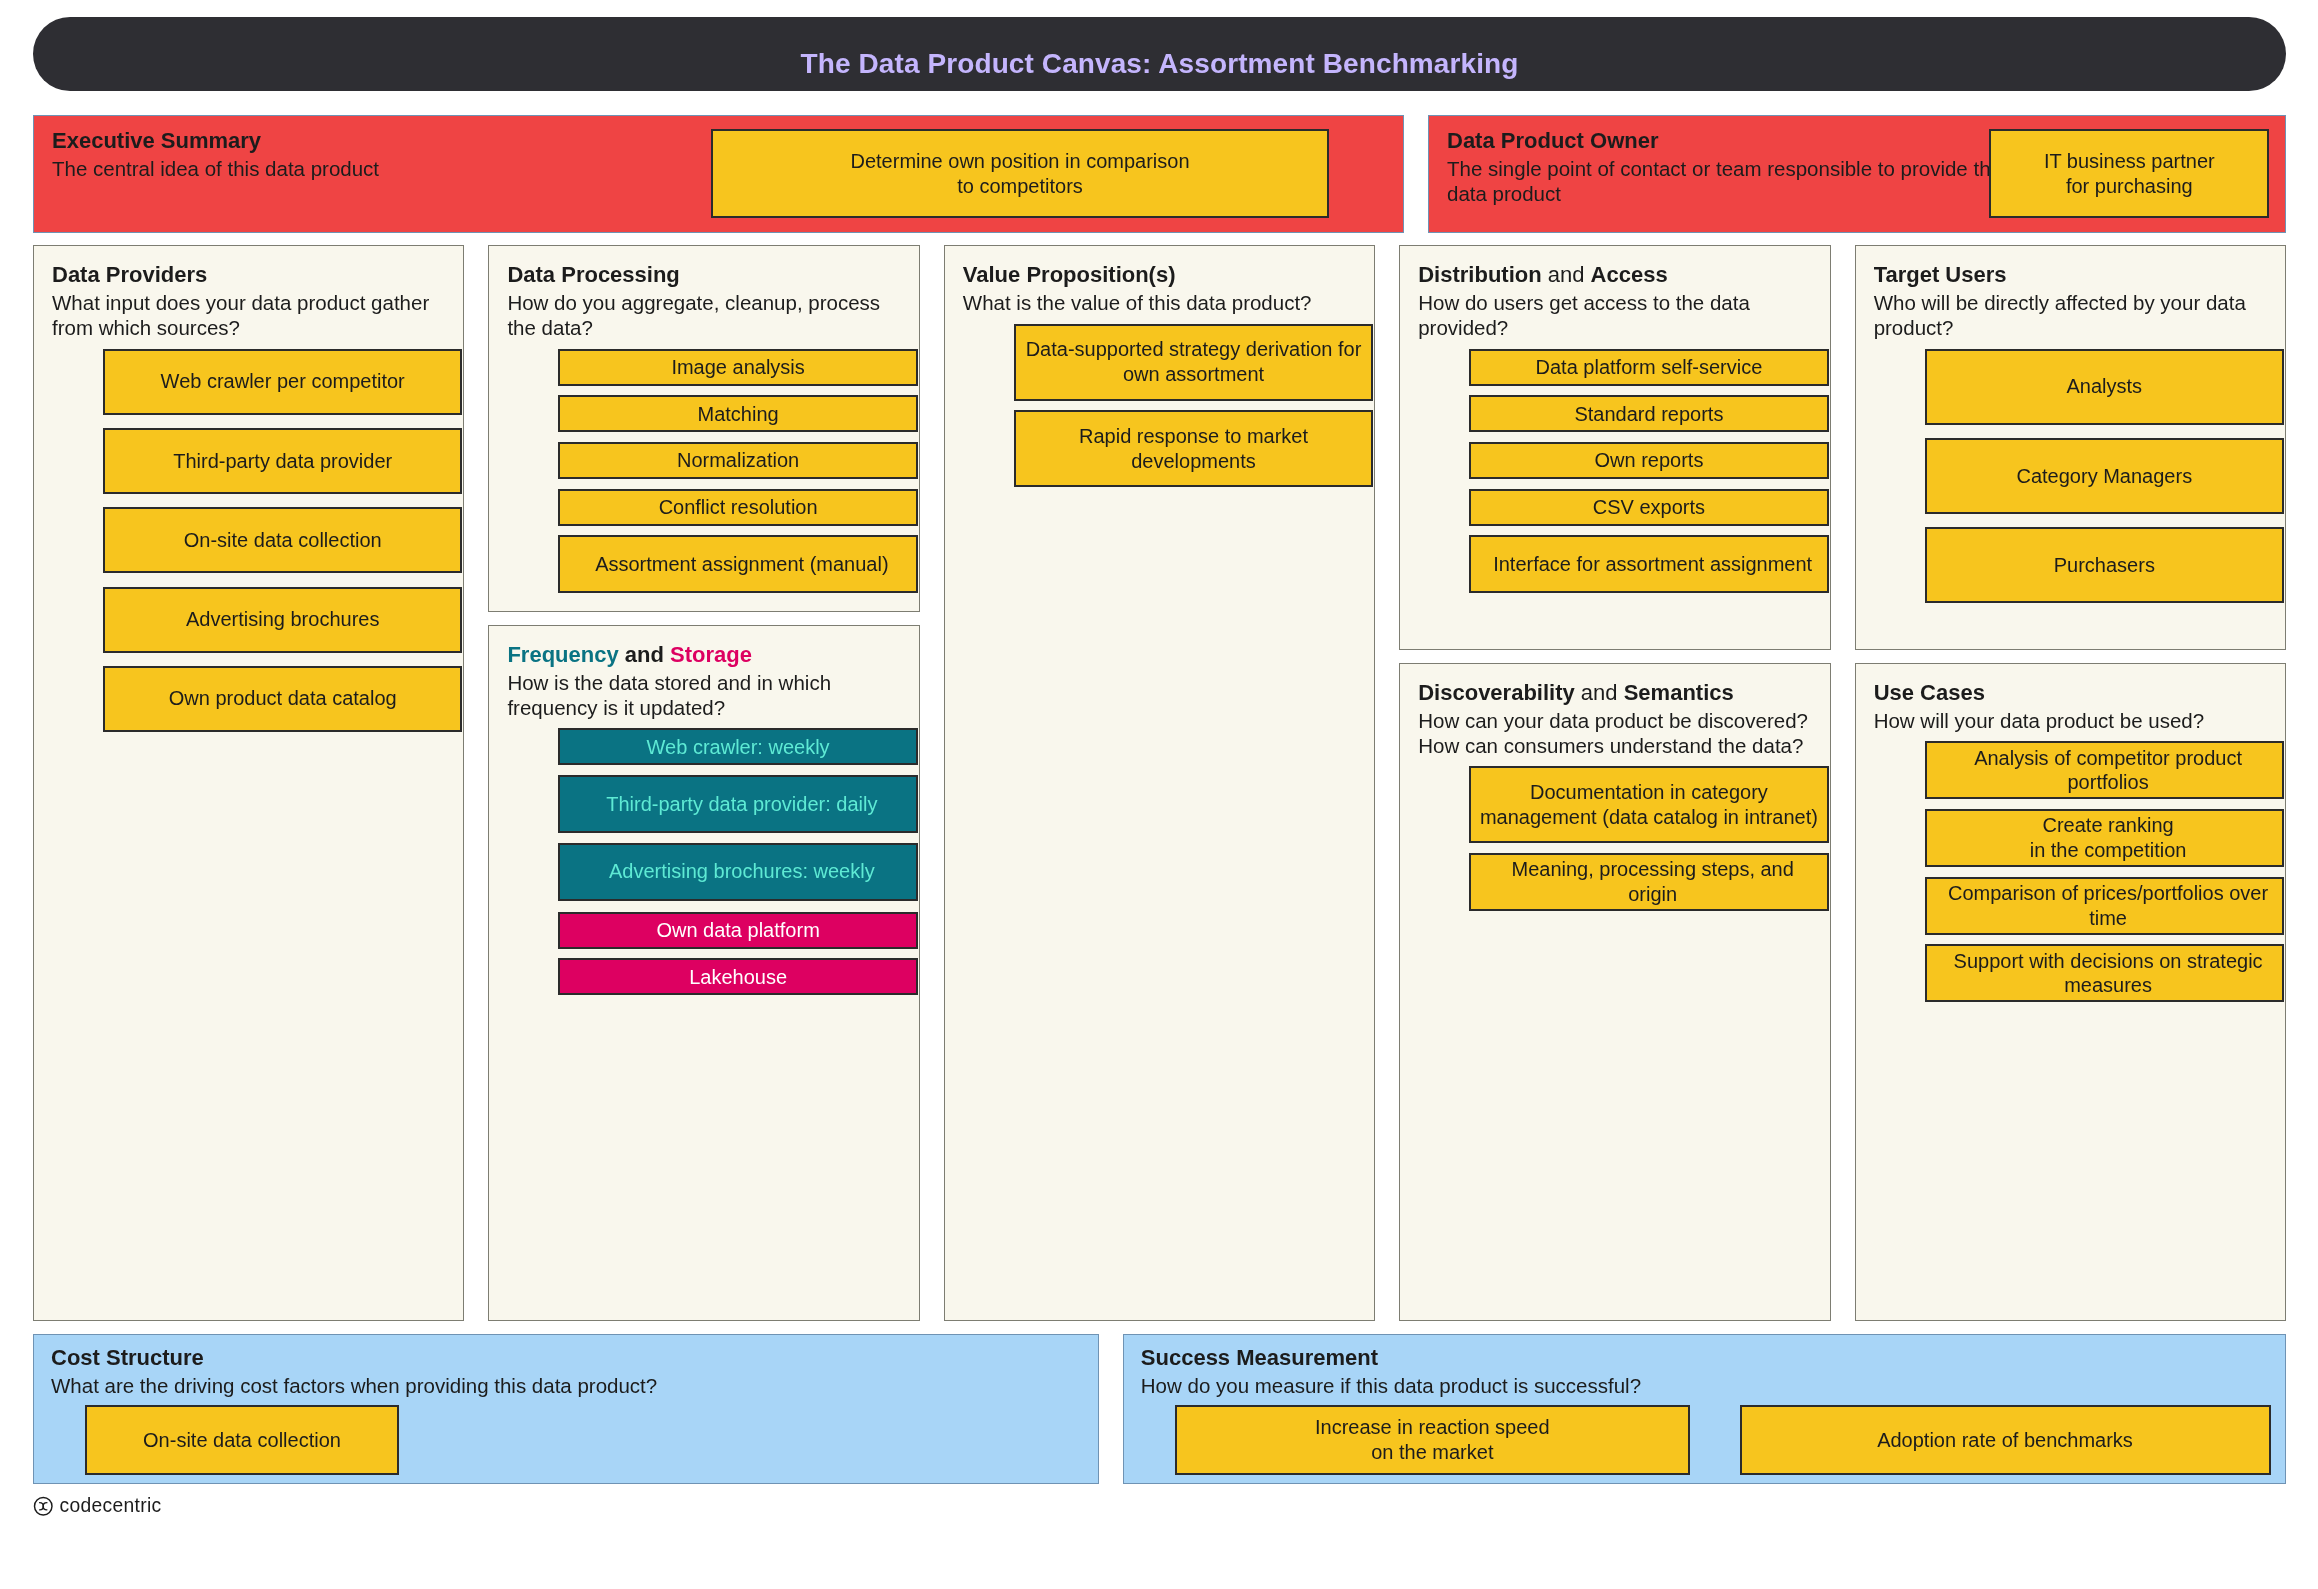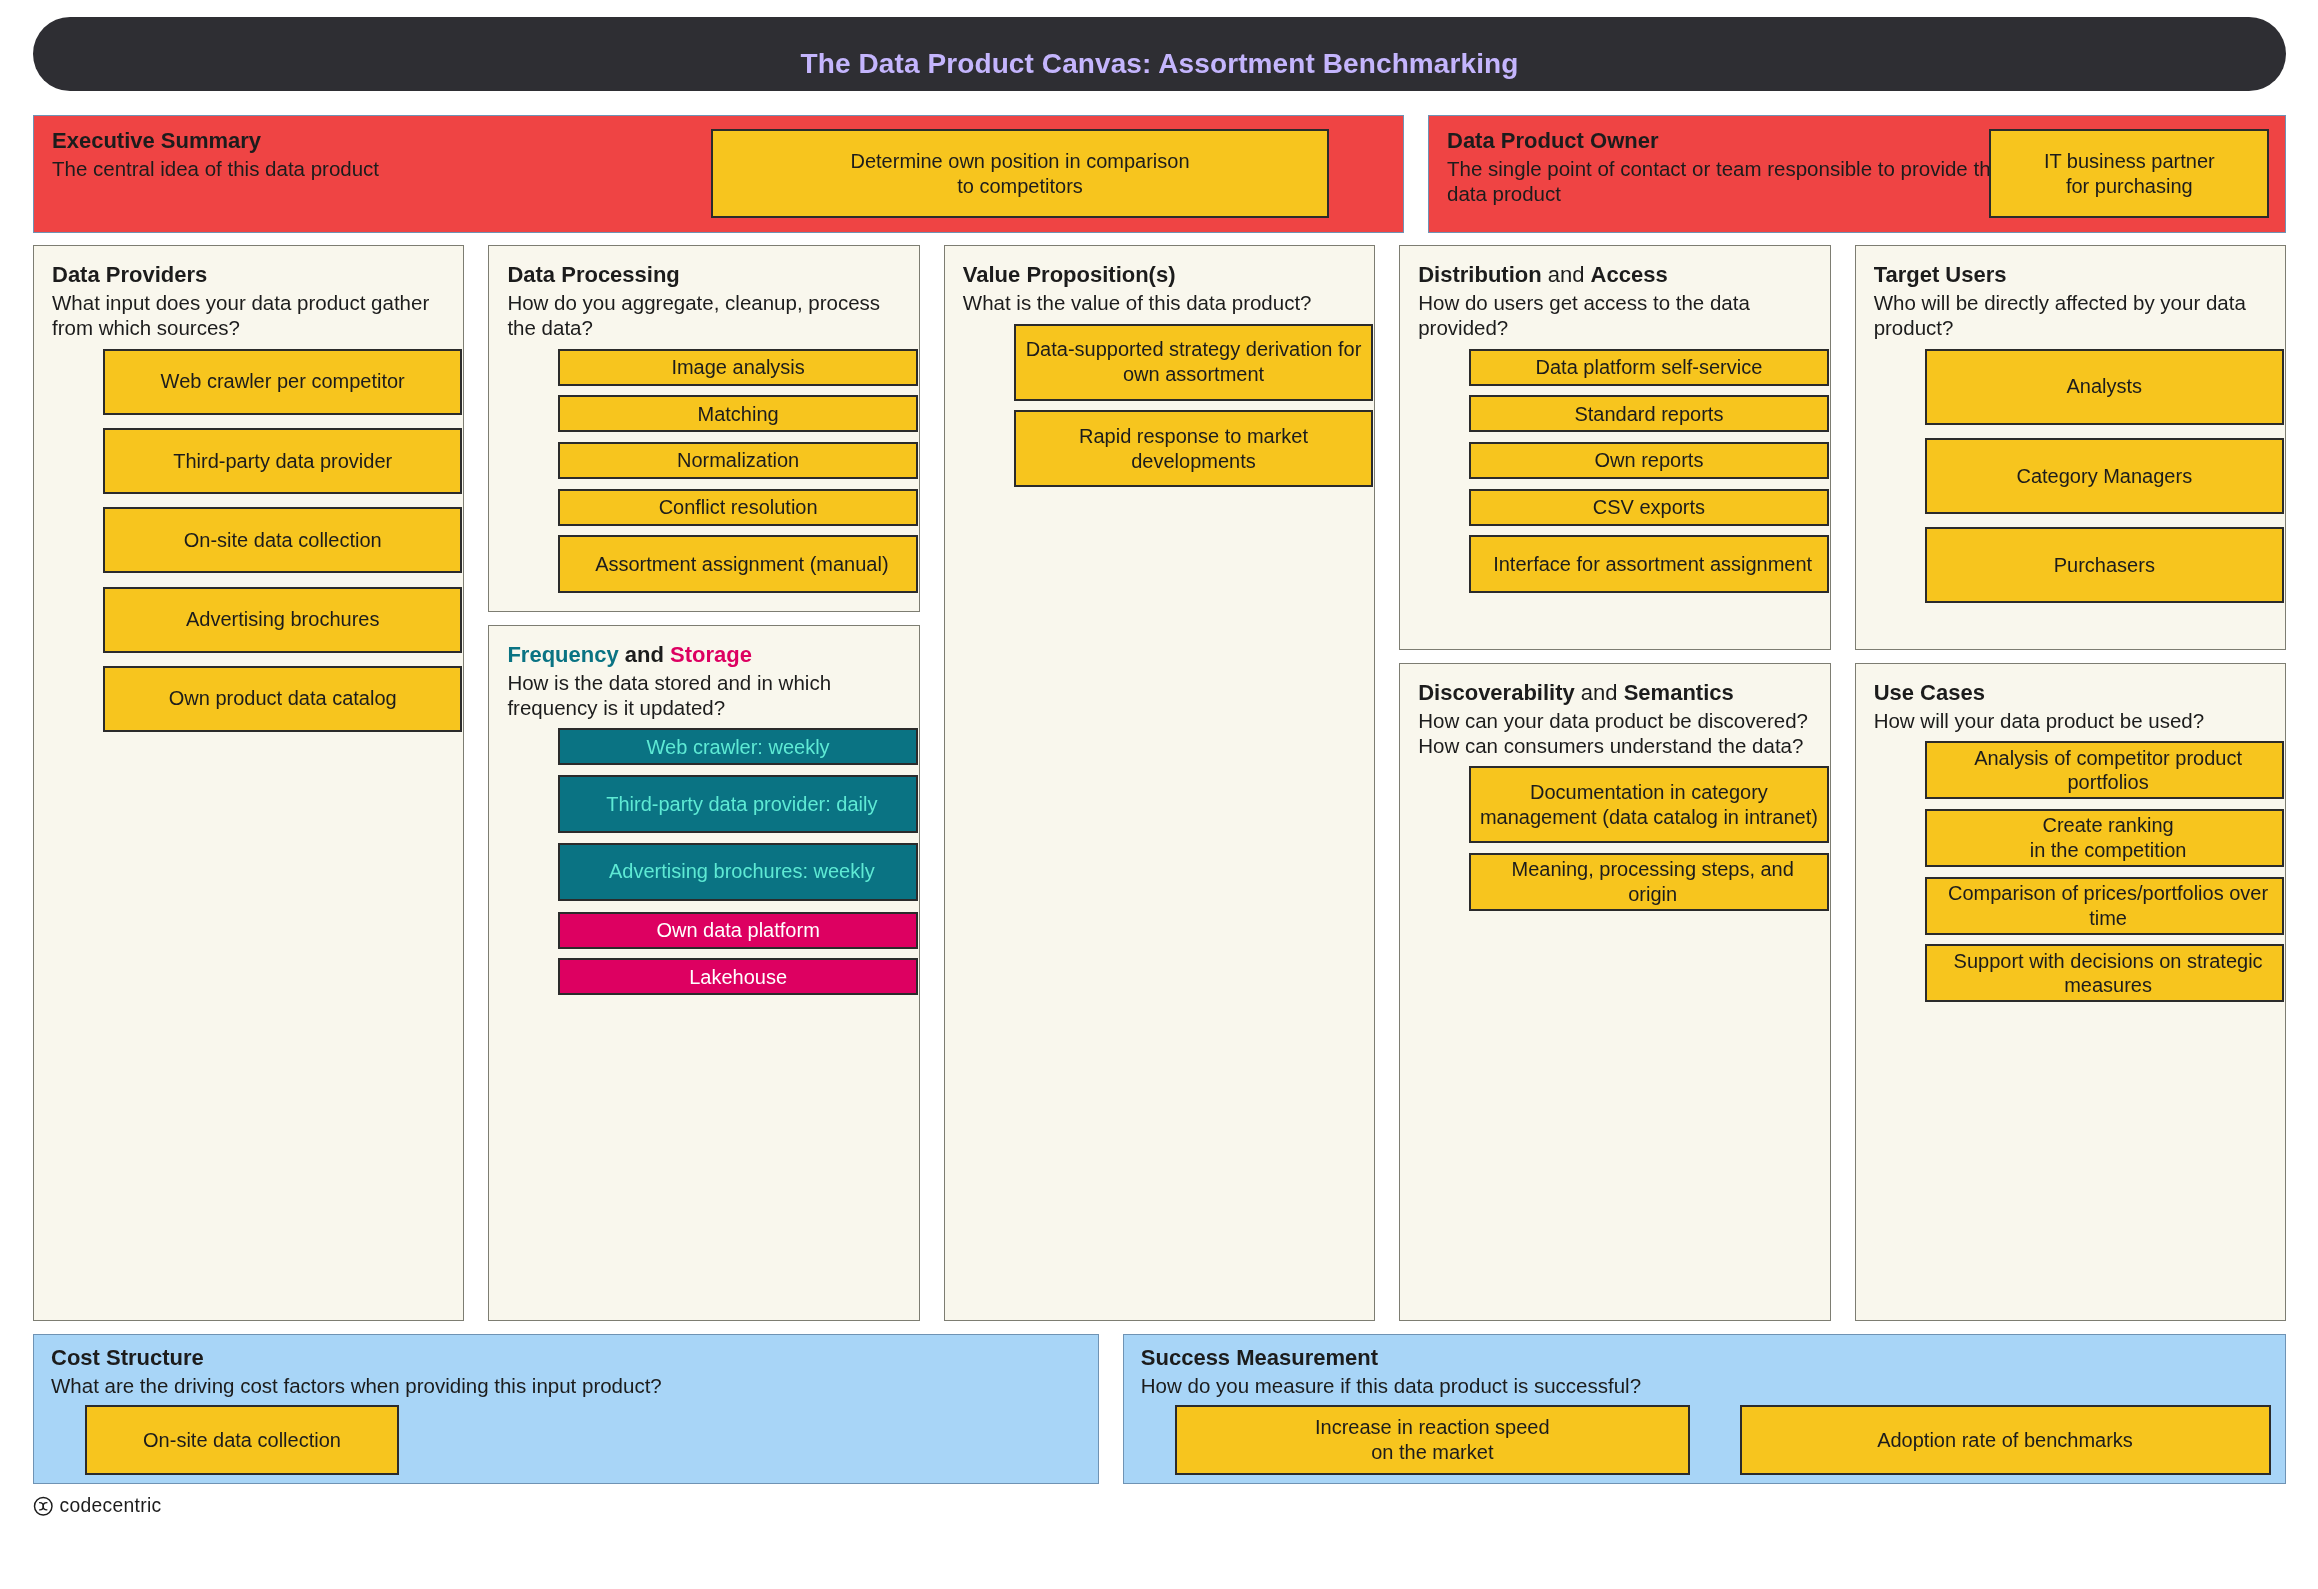--- a/index.html
+++ b/index.html
@@ -360,21 +360,21 @@
       </div>
 
     </div>
 
   </div>
 
   <div class="bottom-row">
 
     <div class="bottom-banner bb-cost">
       <div class="sec-title">Cost Structure</div>
-      <div class="sec-sub">What are the driving cost factors when providing this input product?</div>
+      <div class="sec-sub">What are the driving cost factors when providing this data product?</div>
       <div class="bottom-notes">
         <div class="note">On-site data collection</div>
       </div>
     </div>
 
     <div class="bottom-banner bb-success">
       <div class="sec-title">Success Measurement</div>
       <div class="sec-sub">How do you measure if this data product is successful?</div>
       <div class="bottom-notes">
         <div class="note wide-a" style="white-space:pre-line;">Increase in reaction speed

